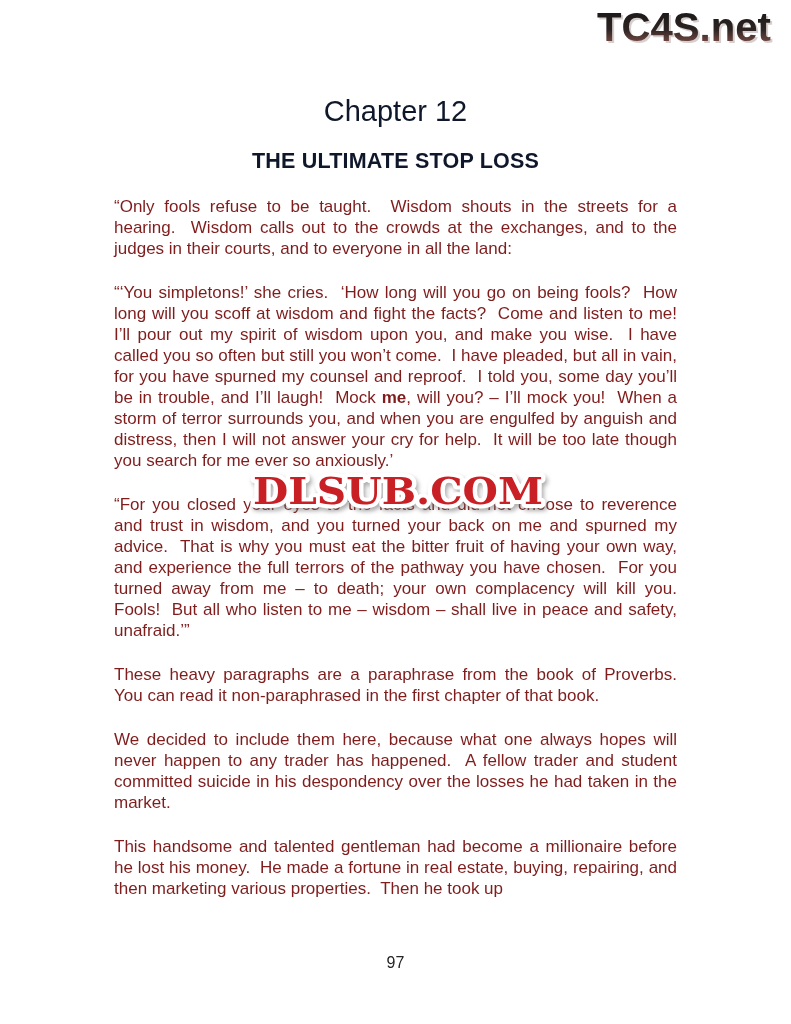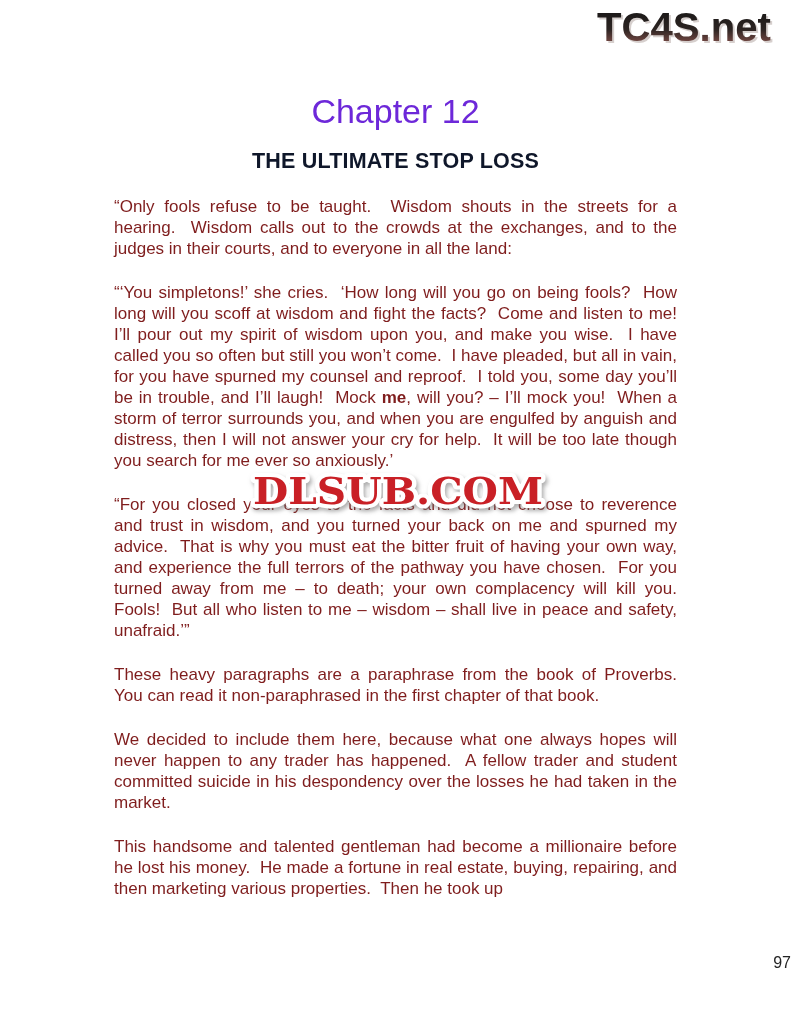--- a/index.html
+++ b/index.html
@@ -14,41 +14,41 @@
 
   .logo-top {
     position: absolute; top: 3px; right: 16px;
     filter: drop-shadow(2px 2px 0px #d6cfcd);
   }
   .heading {
     position: absolute; left: 114px; top: 92px; width: 563px;
     text-align: center; color: #141414;
   }
   .chapter-title {
-    font-size: 34px; font-weight: 400; line-height: 38px; margin: 0; color: #6d28d9;
+    font-size: 29px; font-weight: 400; line-height: 38px; margin: 0; color: #0f172a;
   }
   .chapter-subtitle {
     font-size: 21.5px; font-weight: 700; margin: 19px 0 0 0; color: #0f172a;
     letter-spacing: 0.2px;
   }
   .body-text {
     position: absolute; left: 114px; top: 196px; width: 563px;
     font-size: 17px; line-height: 21px; color: #7f1d1d;
     text-align: justify; white-space: pre-wrap;
   }
   .body-text p { margin: 0 0 23px 0; }
   .body-text .bold { font-weight: 700; }
 
   .watermark-center {
     position: absolute; left: 247px; top: 464px;
     filter: drop-shadow(2px 3px 2px rgba(110,110,110,0.55));
   }
   .page-number {
     position: absolute; left: 0; right: 0; top: 954px;
-    text-align: right; font-size: 16px; color: #242424;
+    text-align: center; font-size: 16px; color: #242424;
   }
   .logo-bottom {
     position: absolute; right: 4px; top: 1020px;
     filter: drop-shadow(2px 3px 2px rgba(120,120,120,0.5));
     margin-left: 36px;
   }
   svg text { user-select: none; }
 </style>
 </head>
 <body>

